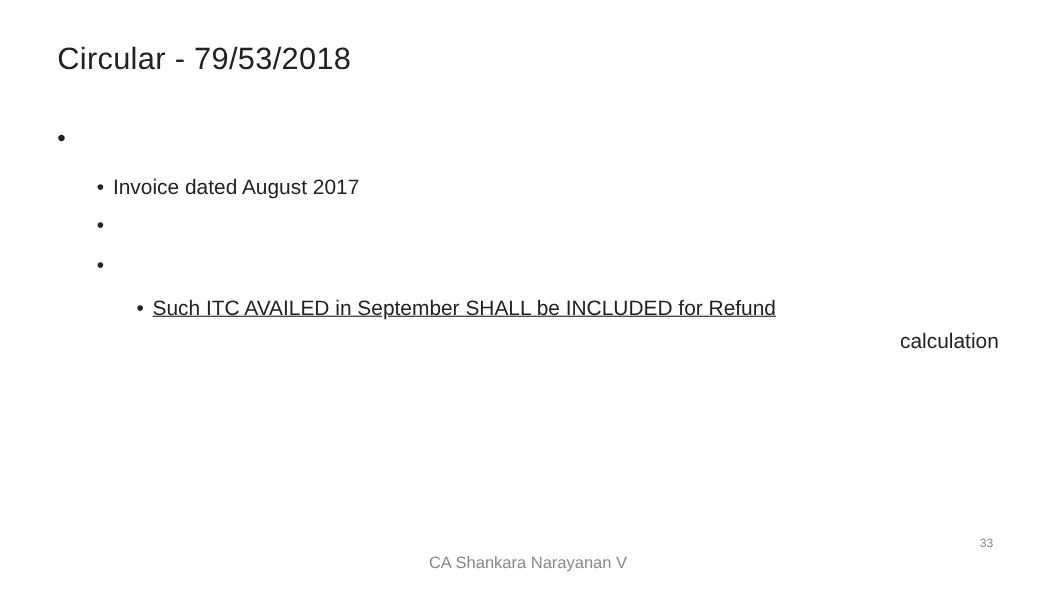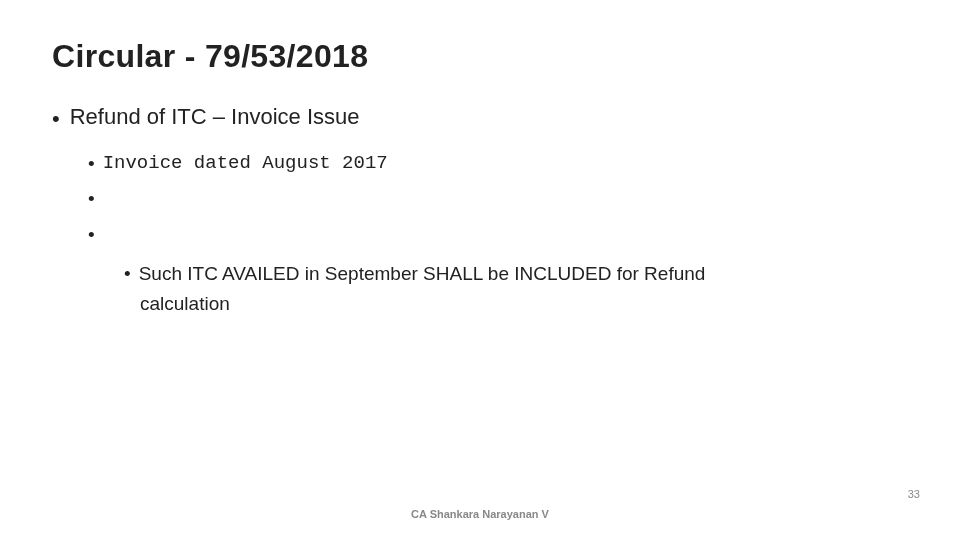--- a/index.html
+++ b/index.html
@@ -20,24 +20,24 @@
     .slide {
       width: 960px;
       height: 540px;
       padding: 38px 52px 28px 52px;
       display: flex;
       flex-direction: column;
       position: relative;
     }
 
     .title {
-      font-size: 32px;
-      font-weight: 700;
+      font-size: 28px;
+      font-weight: 400;
       color: #222222;
-      margin-bottom: 29px;
+      margin-bottom: 41px;
       letter-spacing: 0.01em;
     }
 
     .content {
       display: flex;
       flex-direction: column;
       gap: 0px;
     }
 
     .main-bullet {
@@ -75,87 +75,86 @@
     }
 
     .sub-bullet-dot {
       font-size: 19px;
       line-height: 1.55;
       flex-shrink: 0;
     }
 
     .sub-bullet-text {
       line-height: 1.55;
-      font-family: Liberation Mono, monospace;
     }
 
     .last-bullet-group {
       margin-left: 36px;
       margin-top: 4px;
     }
 
     .last-bullet {
       font-size: 19px;
       font-weight: 400;
       color: #222222;
       display: flex;
       align-items: flex-start;
       gap: 8px;
       line-height: 1.55;
     }
 
     .last-bullet-text {
       line-height: 1.55;
+      text-decoration: underline;
     }
 
     .last-bullet-continuation {
       margin-left: 16px;
       font-size: 19px;
       color: #222222;
       line-height: 1.55;
       margin-top: 0px;
+      text-align: right;
     }
 
     .footer {
       position: absolute;
       bottom: 20px;
       left: 0;
       right: 0;
       display: flex;
       justify-content: center;
       align-items: center;
       padding: 0 52px;
     }
 
     .footer-center {
-      font-size: 11px;
+      font-size: 15px;
       color: #888888;
-      font-weight: bold;
     }
 
     .footer-right {
       position: absolute;
       bottom: 20px;
-      right: 40px;
+      right: 57px;
       font-size: 11px;
       color: #888888;
     }
   </style>
 </head>
 <body>
 
 <div class="slide">
 
   <div class="title">Circular - 79/53/2018</div>
 
   <div class="content">
 
     <div class="main-bullet">
       <span class="main-bullet-dot">•</span>
-      <span>Refund of ITC – Invoice Issue</span>
     </div>
 
     <div class="sub-bullets">
 
       <div class="sub-bullet">
         <span class="sub-bullet-dot">•</span>
         <span class="sub-bullet-text">Invoice dated August 2017</span>
       </div>
 
       <div class="sub-bullet">

